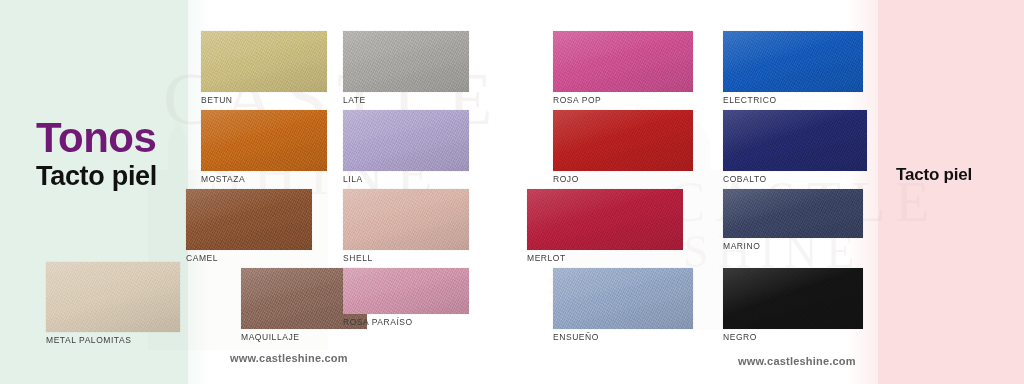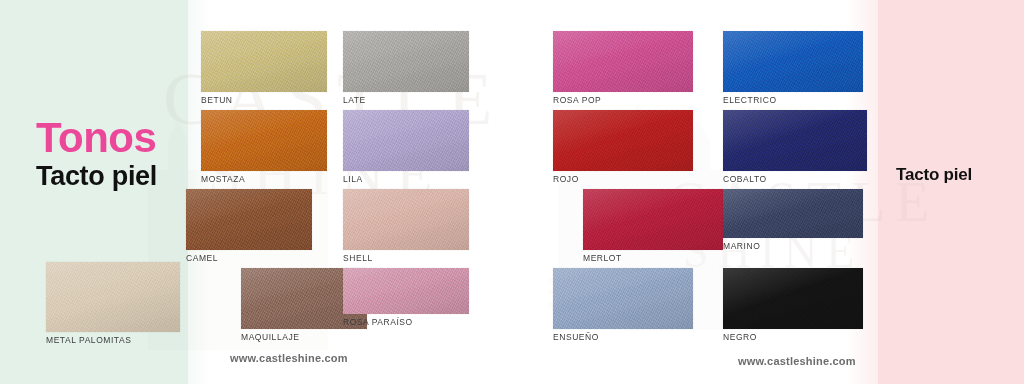--- a/index.html
+++ b/index.html
@@ -50,21 +50,21 @@
     position:absolute;left:575px;top:205px;
     font-family:"Liberation Serif","DejaVu Serif",serif;
     font-size:46px;letter-spacing:9px;color:#c3b2b2;white-space:nowrap;
   }
   .wm-castle{position:absolute;opacity:.55;}
 
   
   #headline{position:absolute;left:36px;top:118px;width:165px;}
   #title-tonos{
     font-size:42px;font-weight:bold;line-height:.96;
-    color:#ec4899;margin:0;letter-spacing:-.5px;
+    color:#701a75;margin:0;letter-spacing:-.5px;
   }
   #title-tacto{
     font-size:27px;font-weight:bold;line-height:1.05;
     color:#111111;margin:4px 0 0 0;letter-spacing:-.3px;
   }
   #side-title{
     position:absolute;left:896px;top:165px;
     font-size:17px;font-weight:bold;color:#111;letter-spacing:-.2px;
   }
 
@@ -228,21 +228,21 @@
         </div>
         <div class="swatch-label">ROJO</div>
       </div>
       <div class="swatch-wrap" style="left: 723px; top: 110px; width: 144px; height: 61px;">
         <div class="chip" style="background: rgb(35, 41, 107);">
           <div class="grain"></div>
           <div class="sheen"></div>
         </div>
         <div class="swatch-label">COBALTO</div>
       </div>
-      <div class="swatch-wrap" style="left: 583px; top: 189px; width: 140px; height: 61px;">
+      <div class="swatch-wrap" style="left: 527px; top: 189px; width: 156px; height: 61px;">
         <div class="chip" style="background: rgb(180, 31, 60);">
           <div class="grain"></div>
           <div class="sheen"></div>
         </div>
         <div class="swatch-label">MERLOT</div>
       </div>
       <div class="swatch-wrap" style="left: 723px; top: 189px; width: 140px; height: 49px;">
         <div class="chip" style="background: rgb(59, 68, 99);">
           <div class="grain"></div>
           <div class="sheen"></div>

